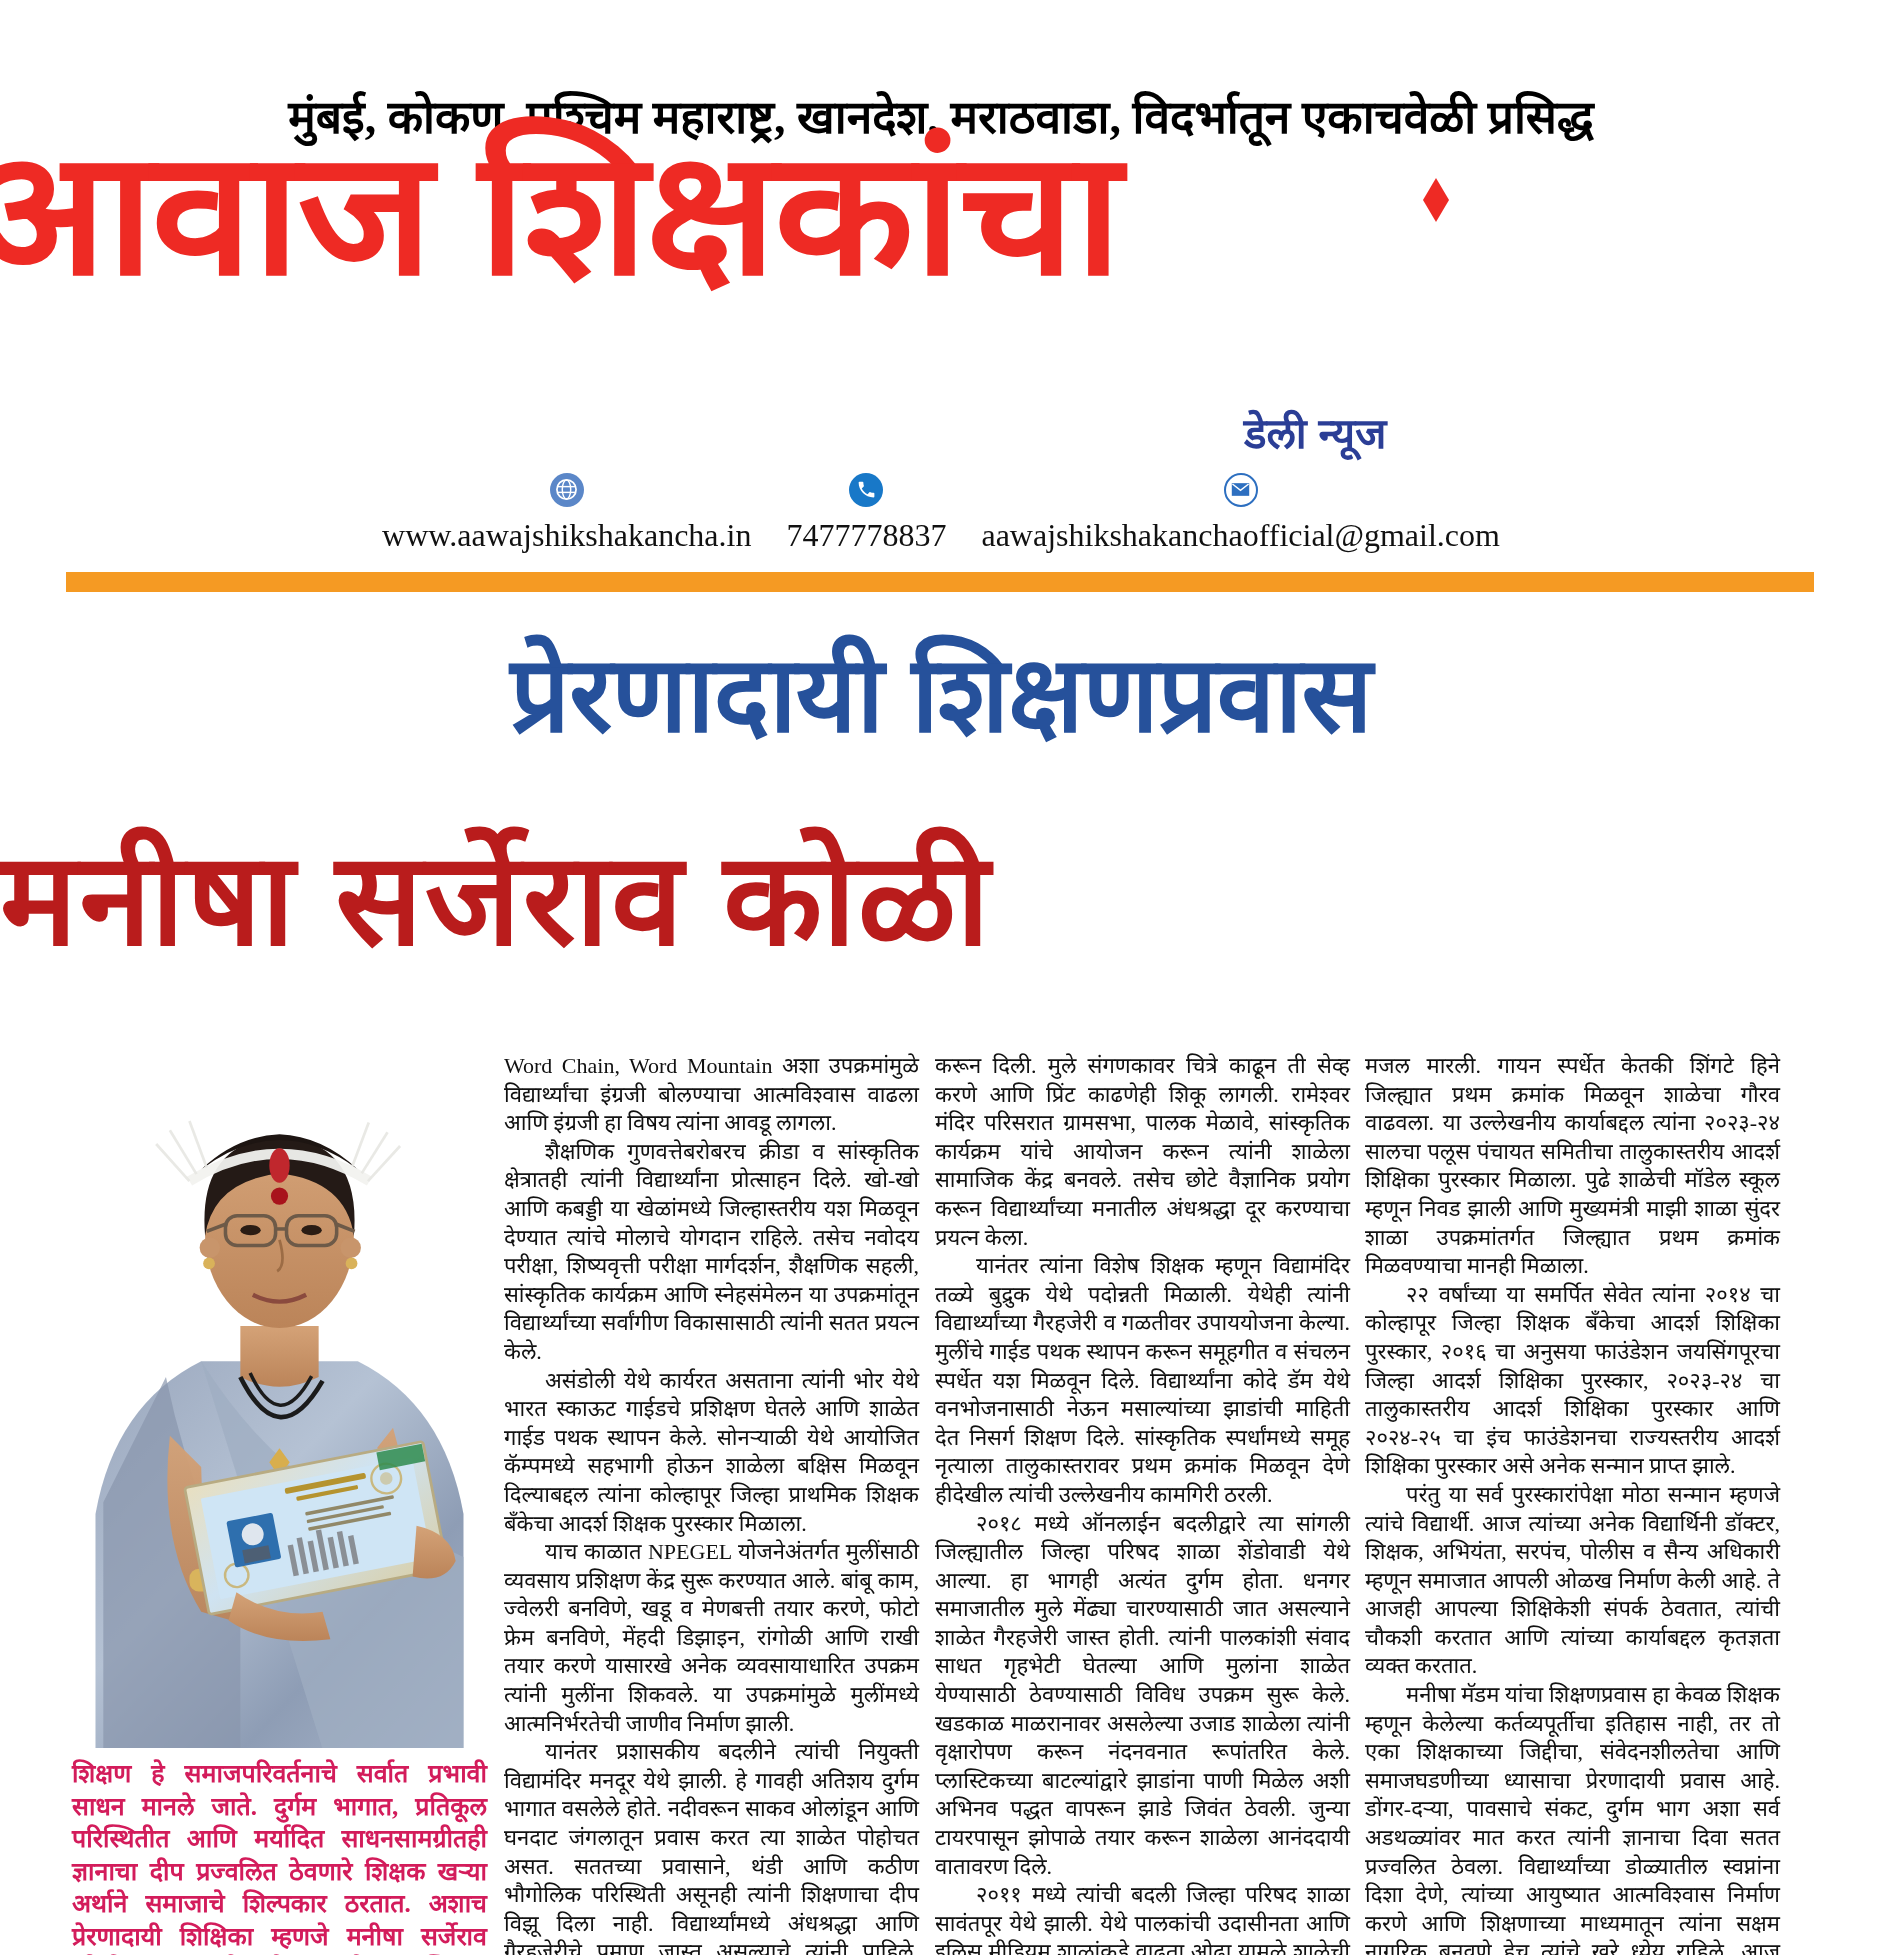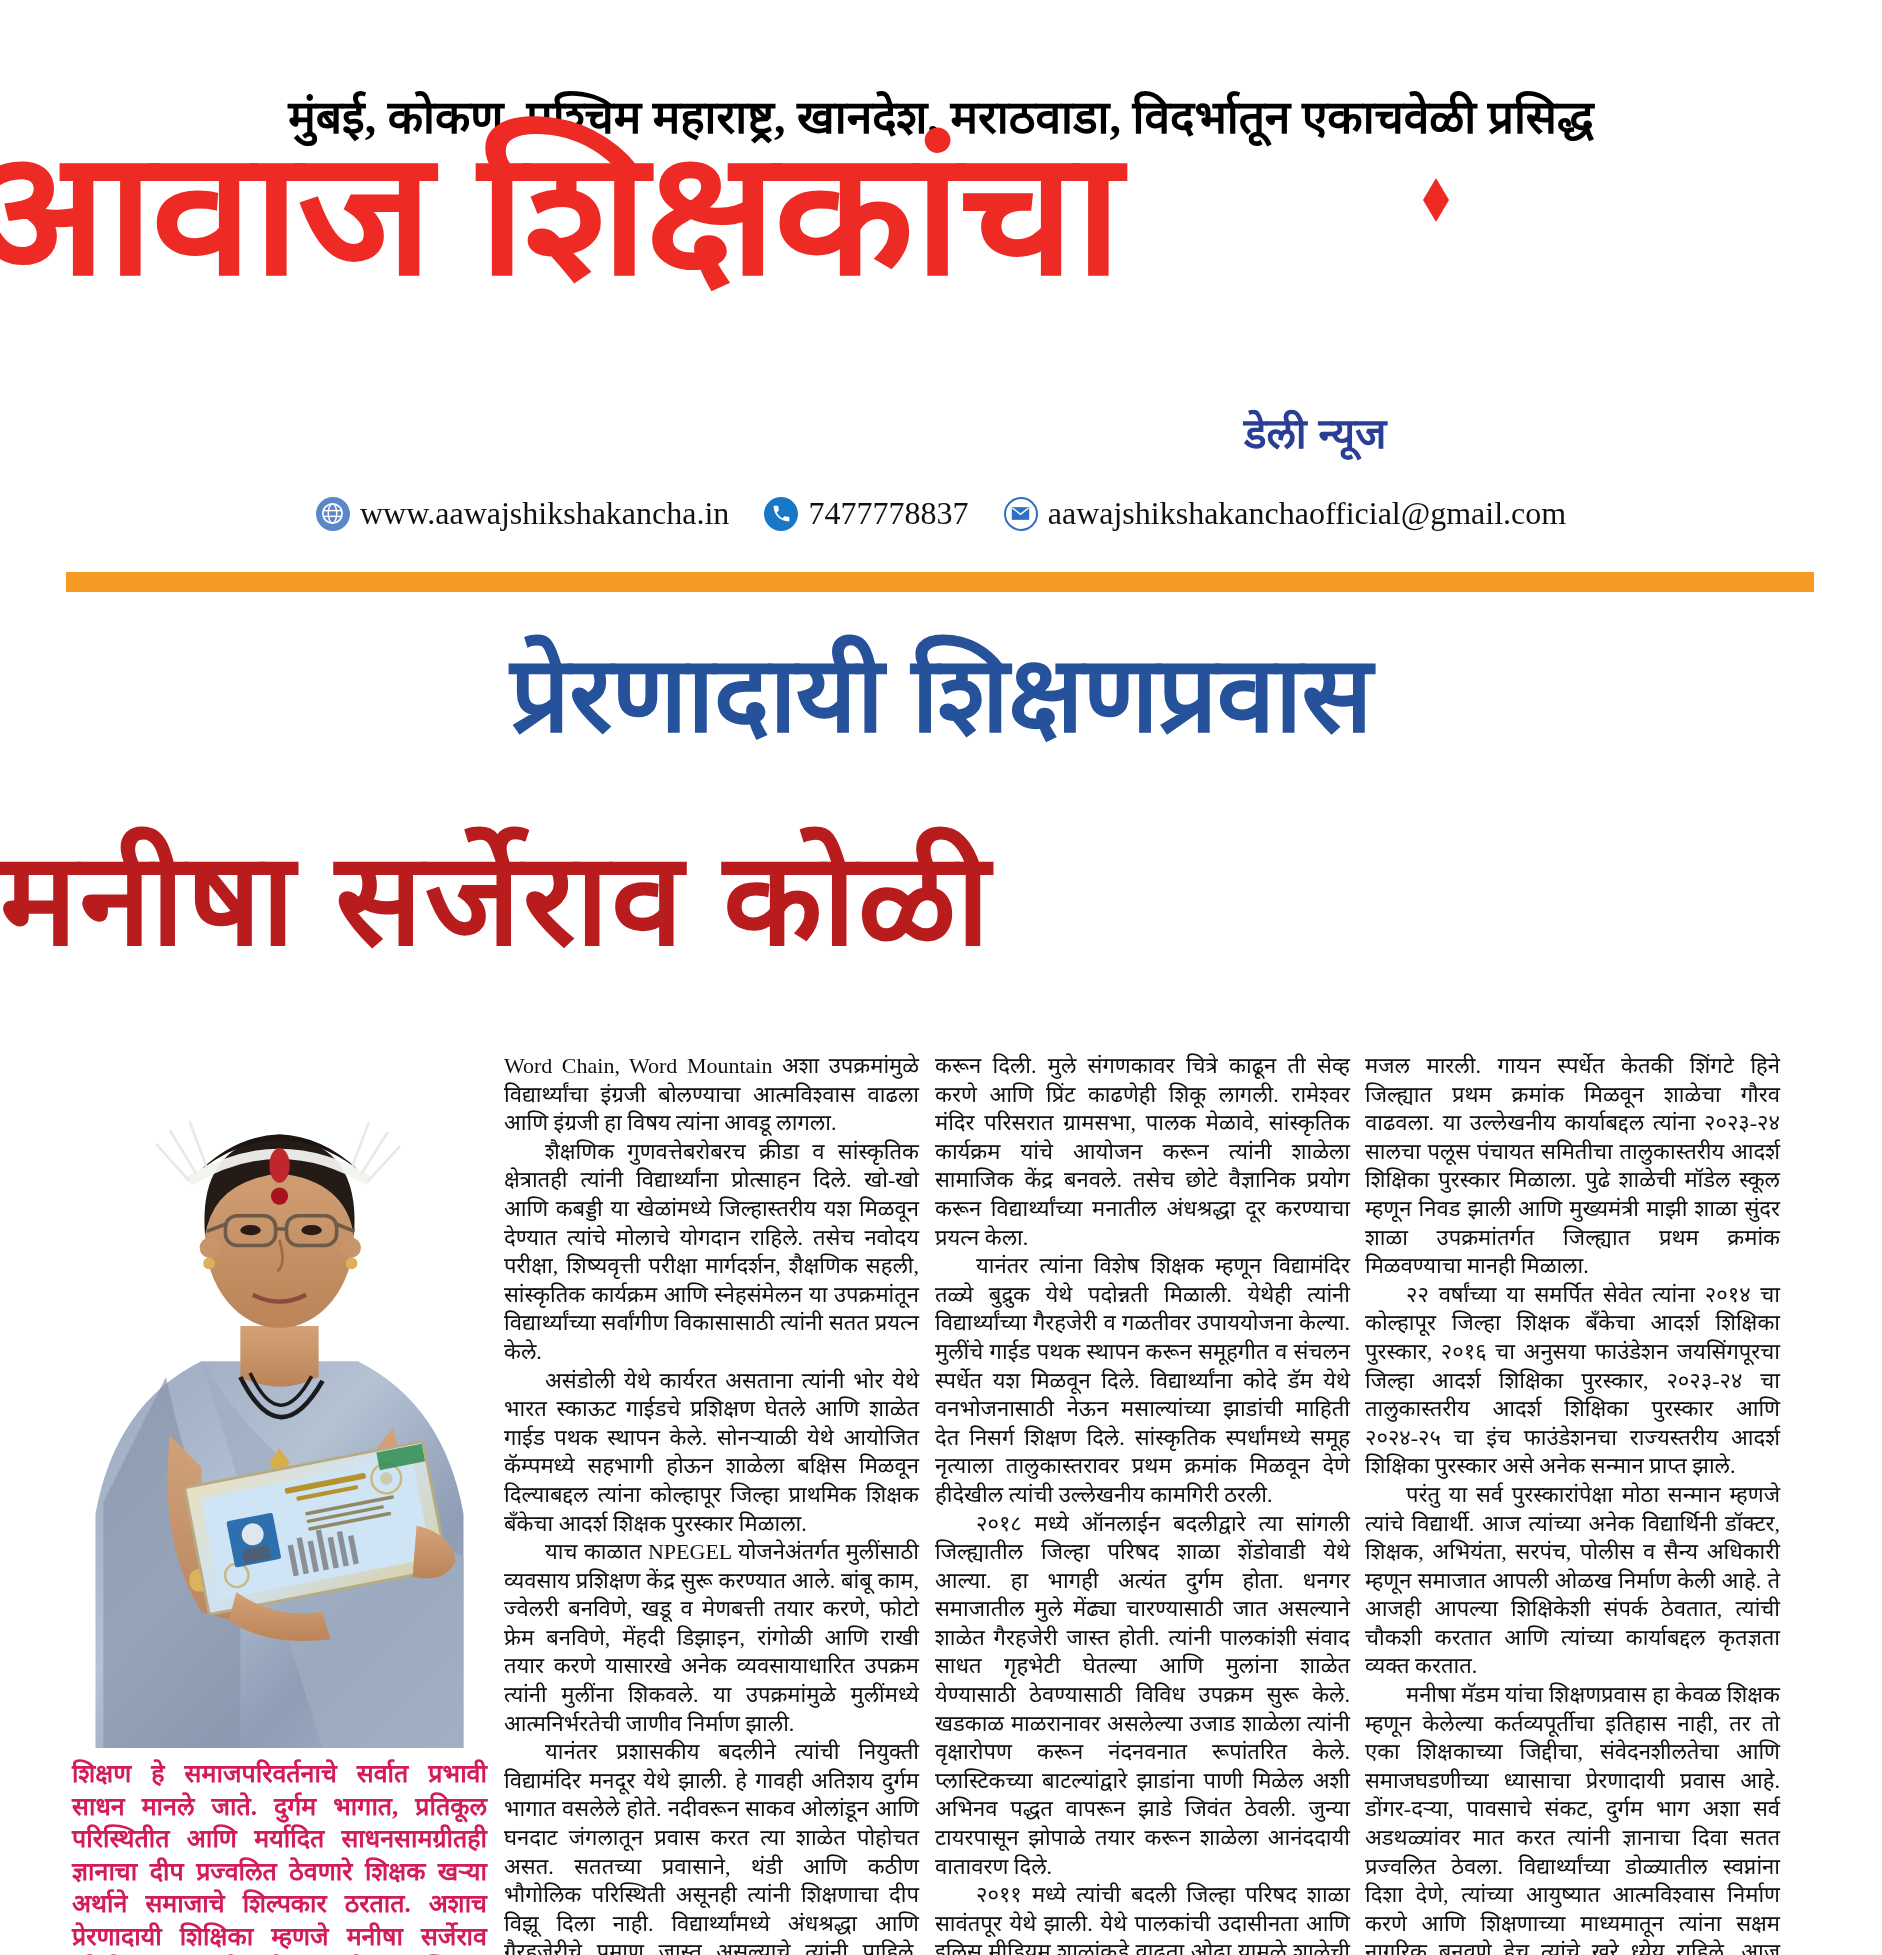--- a/index.html
+++ b/index.html
@@ -108,20 +108,21 @@
     gap: 35px;
   }
   .contact-item {
     display: flex;
     align-items: center;
     gap: 10.2px;
     font-family: "Liberation Serif", "DejaVu Serif", serif;
     font-size: 32px;
     color: #111111;
     white-space: nowrap;
+    flex-direction: column;
   }
   .round-icon {
     width: 34px; height: 34px;
     border-radius: 50%;
     display: inline-flex;
     align-items: center;
     justify-content: center;
     flex: 0 0 auto;
   }
   .ic-globe { background: #5B87C8; }

